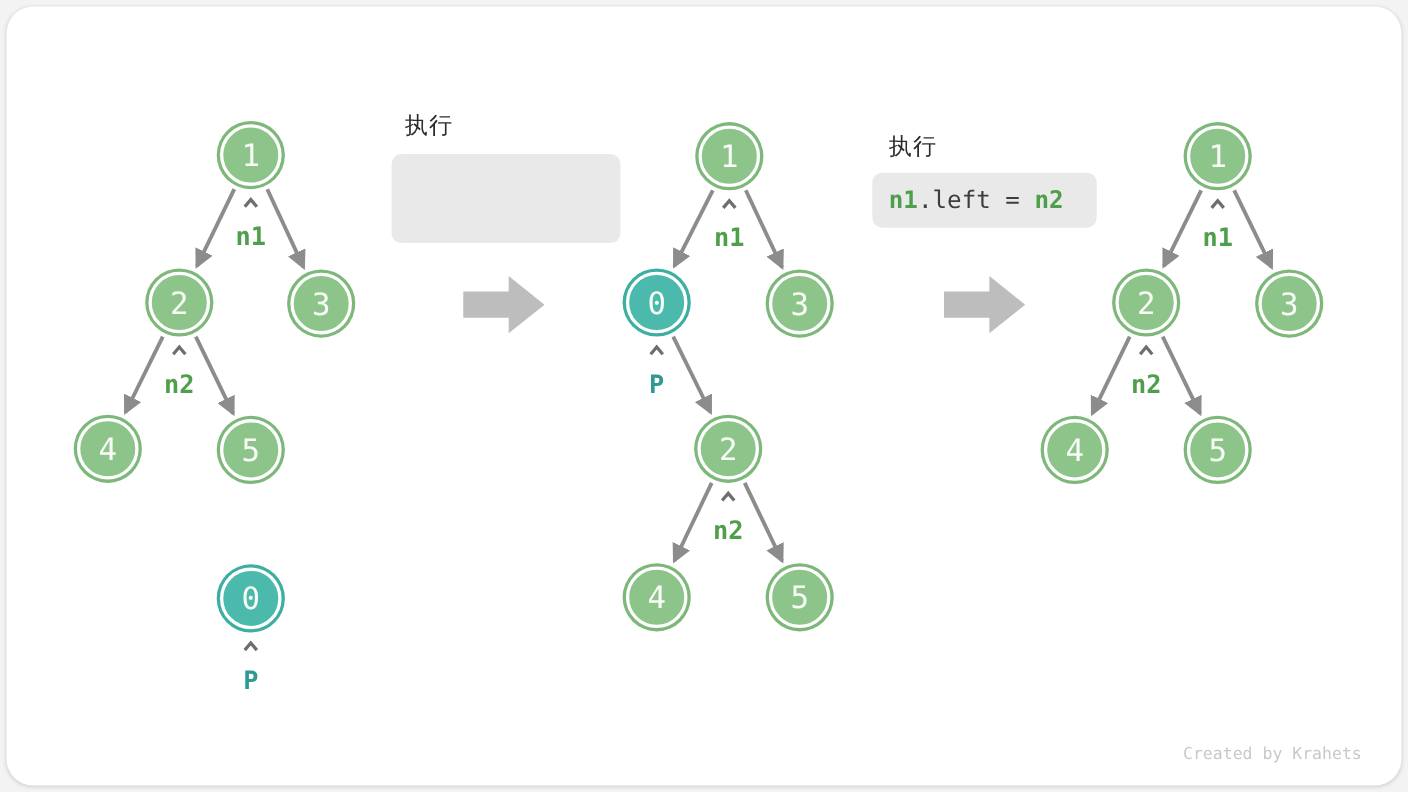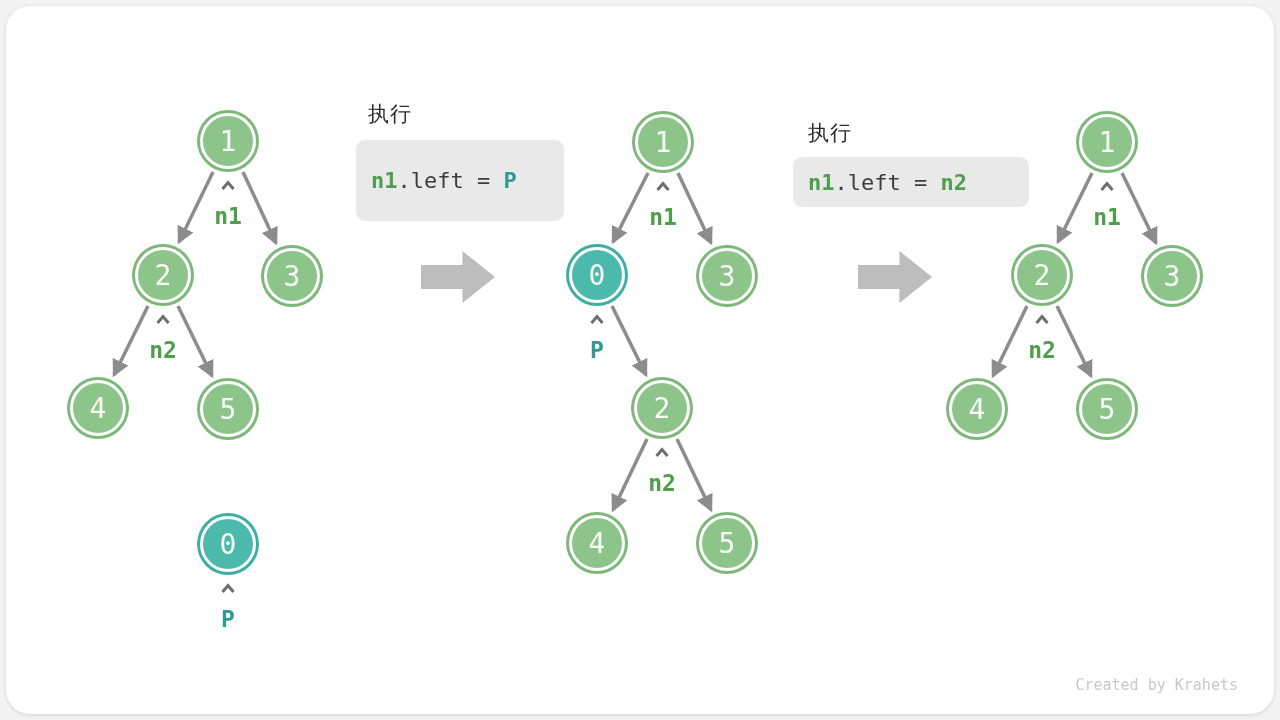--- a/index.html
+++ b/index.html
@@ -134,21 +134,20 @@
       </svg></span>
   <span class="chev" style="left:228px;top:589px"><svg width="16" height="11" viewBox="0 0 16 11">
         <polyline points="2.5,9 8,2.5 13.5,9" fill="none" stroke="#6e6e6e" stroke-width="3"></polyline>
       </svg></span>
   <div class="ptr green" style="left:228px;top:216px">n1</div>
   <div class="ptr green" style="left:163px;top:350px">n2</div>
   <div class="ptr teal" style="left:228px;top:619px">P</div>
 
   <div class="panel-title" style="left:368px;top:100px">执行</div>
   <div class="code-box" style="left:356px;top:140px;width:208px;height:81px">
-    <div class="code-line"><span class="tok green">n1</span><span class="tok plain">.left = </span><span class="tok teal">P</span></div>
   </div>
 
   <div class="flow-arrow" style="left:421px;top:251px"></div>
 
   <div class="node green" style="left:663px;top:142px">1</div>
   <div class="node teal" style="left:597px;top:275px">0</div>
   <div class="node green" style="left:727px;top:276px">3</div>
   <div class="node green" style="left:662px;top:408px">2</div>
   <div class="node green" style="left:597px;top:543px">4</div>
   <div class="node green" style="left:727px;top:543px">5</div>
@@ -160,21 +159,21 @@
         <polyline points="2.5,9 8,2.5 13.5,9" fill="none" stroke="#6e6e6e" stroke-width="3"></polyline>
       </svg></span>
   <span class="chev" style="left:662px;top:453px"><svg width="16" height="11" viewBox="0 0 16 11">
         <polyline points="2.5,9 8,2.5 13.5,9" fill="none" stroke="#6e6e6e" stroke-width="3"></polyline>
       </svg></span>
   <div class="ptr green" style="left:663px;top:217px">n1</div>
   <div class="ptr teal" style="left:597px;top:350px">P</div>
   <div class="ptr green" style="left:662px;top:483px">n2</div>
 
   <div class="panel-title" style="left:808px;top:119px">执行</div>
-  <div class="code-box" style="left:793px;top:157px;width:236px;height:50px">
+  <div class="code-box" style="left:793px;top:157px;width:204px;height:50px">
     <div class="code-line"><span class="tok green">n1</span><span class="tok plain">.left = </span><span class="tok green">n2</span></div>
   </div>
 
   <div class="flow-arrow" style="left:858px;top:251px"></div>
 
   <div class="node green" style="left:1107px;top:142px">1</div>
   <div class="node green" style="left:1042px;top:275px">2</div>
   <div class="node green" style="left:1172px;top:276px">3</div>
   <div class="node green" style="left:977px;top:409px">4</div>
   <div class="node green" style="left:1107px;top:409px">5</div>

